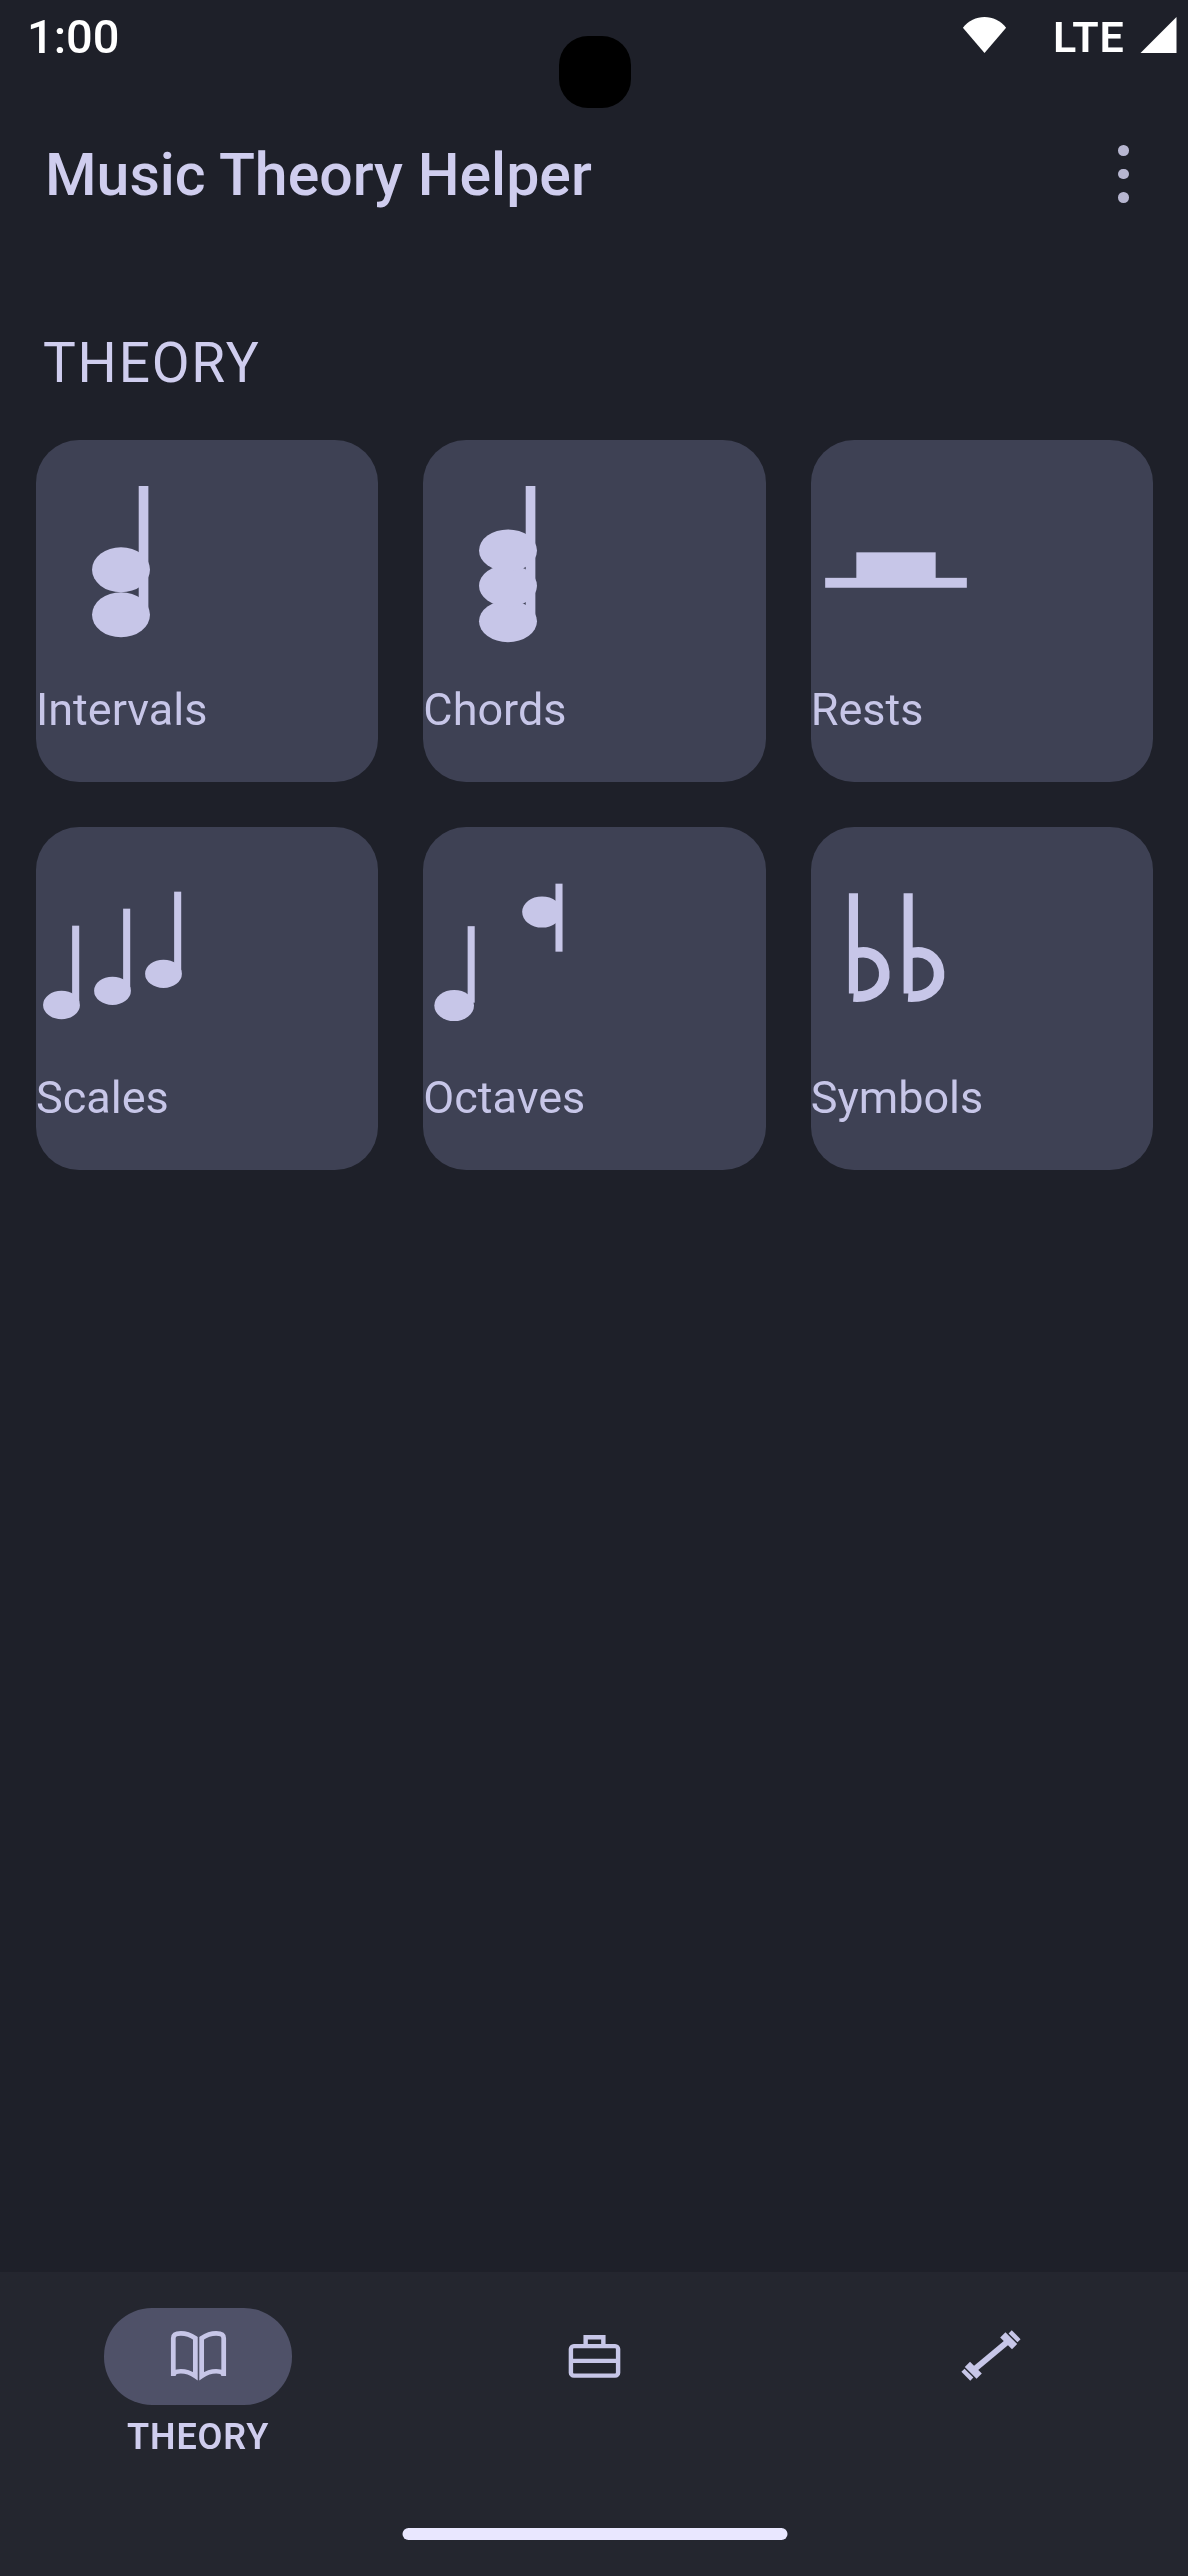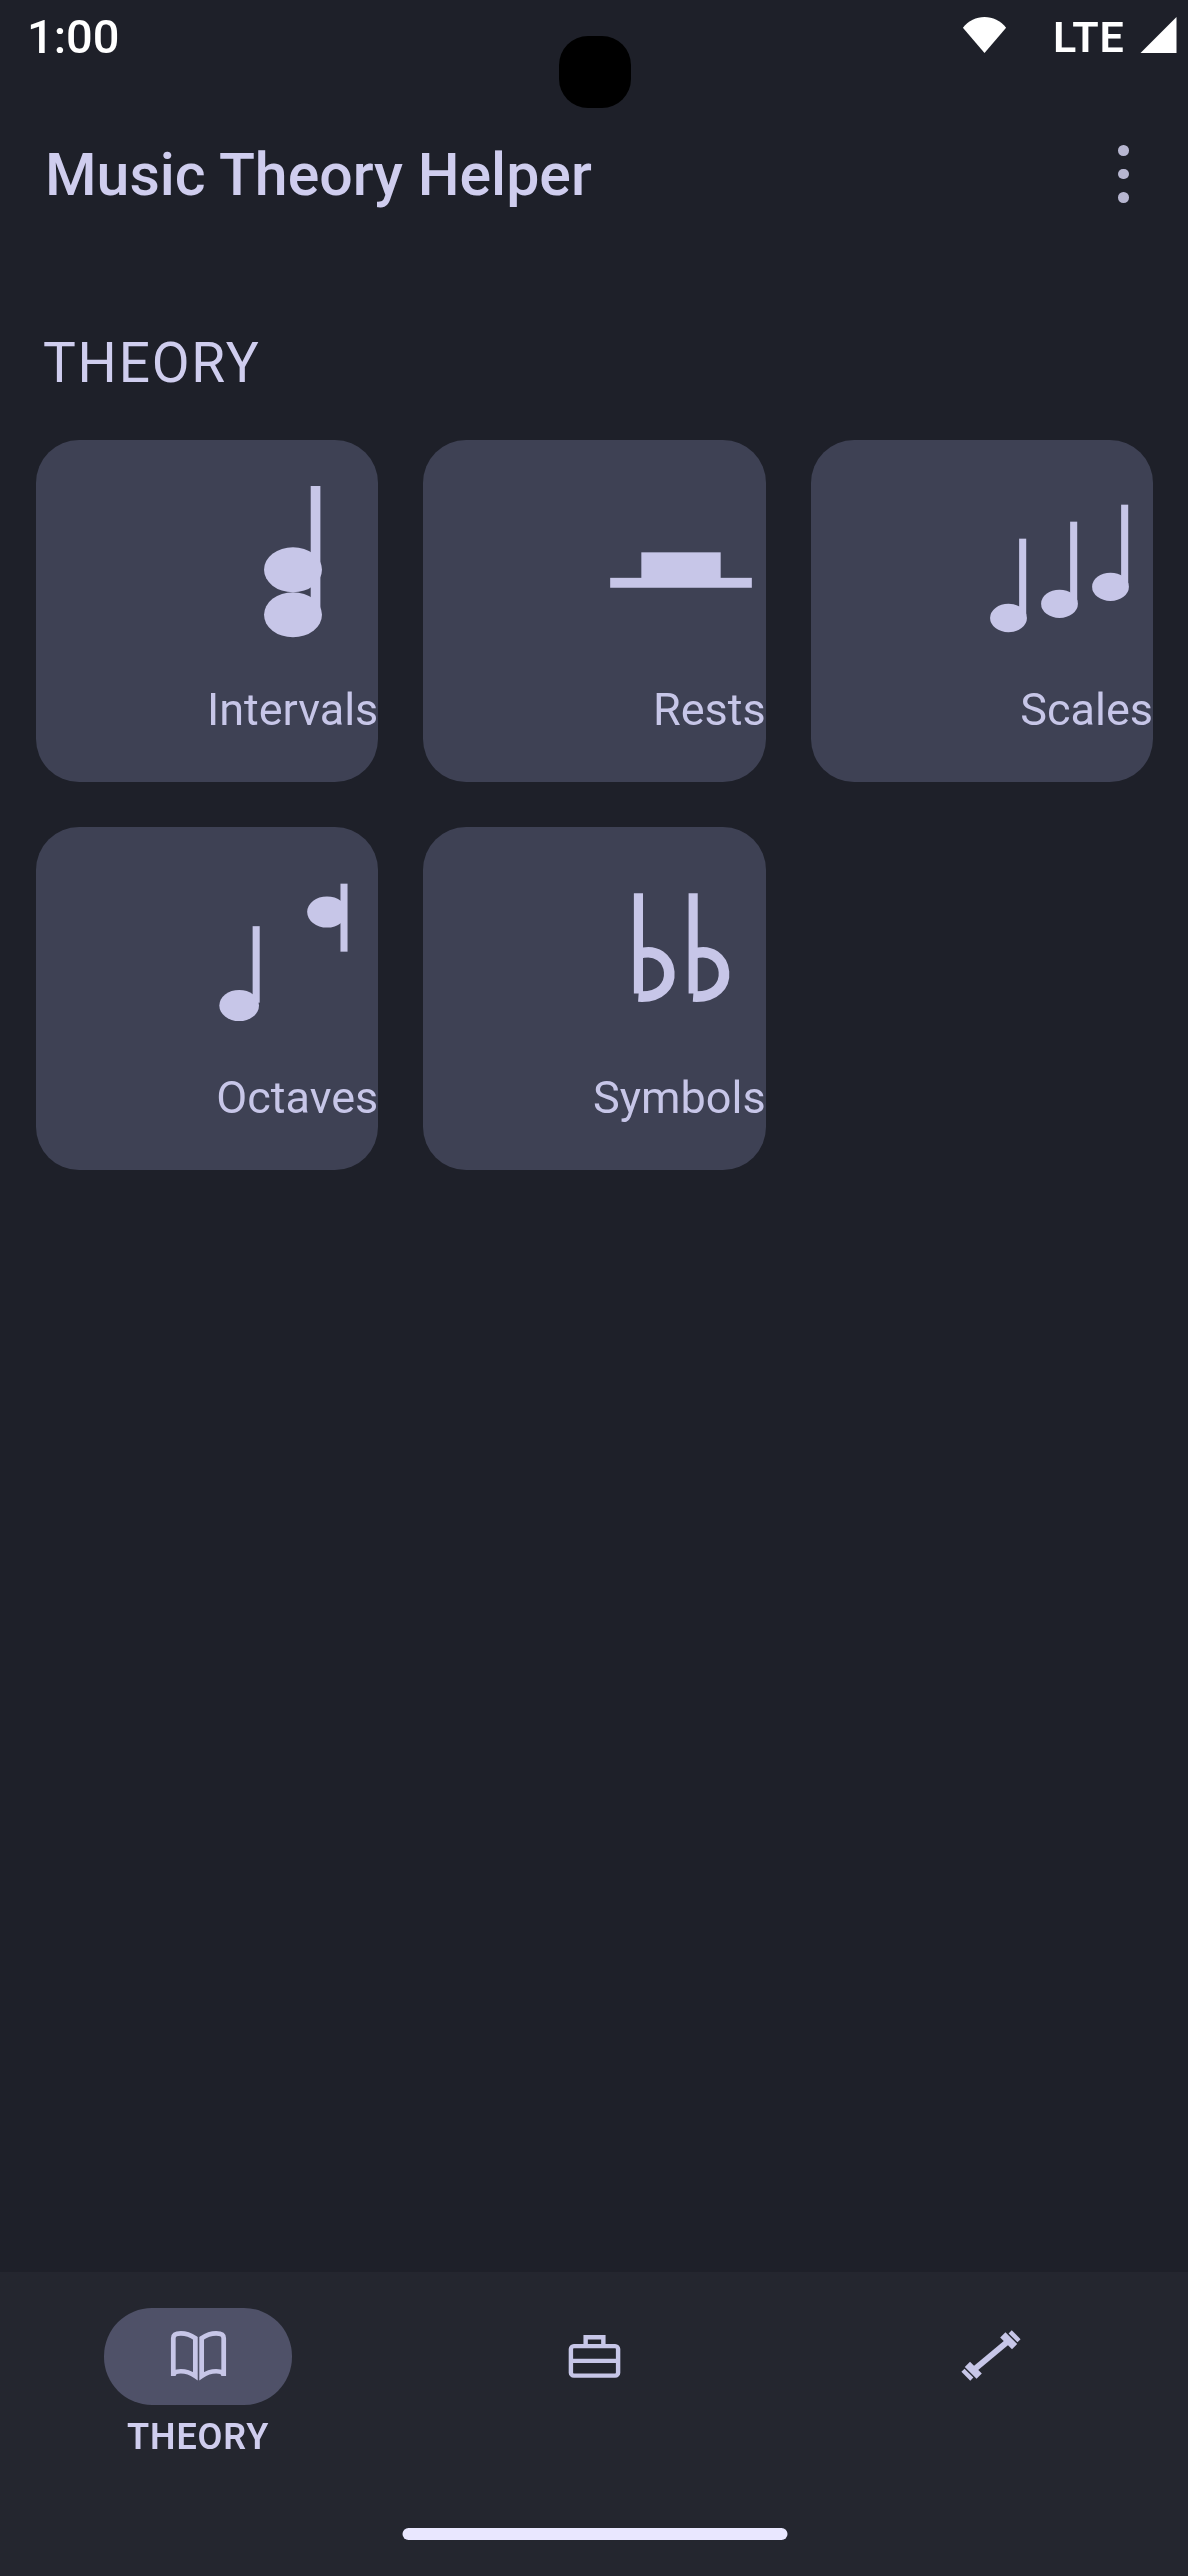--- a/index.html
+++ b/index.html
@@ -82,21 +82,21 @@
     display: grid;
     grid-template-columns: repeat(3, 1fr);
     gap: 45px;
   }
   .card {
     aspect-ratio: 1 / 1;
     background: #3e4154;
     border-radius: 43px;
     display: flex;
     flex-direction: column;
-    align-items: flex-end;
+    align-items: flex-start;
     justify-content: center;
     gap: 36px;
   }
   .card-icon {
     width: 170px;
     height: 161px;
     display: flex;
     align-items: center;
     justify-content: center;
   }
@@ -195,20 +195,31 @@
     <div class="card-icon">
       <svg width="98" height="161" viewBox="0 0 60 100">
         <line x1="44" y1="0" x2="44" y2="80" stroke="#c7c6e8" stroke-width="6"></line>
         <ellipse cx="30" cy="80" rx="18" ry="14" class="f"></ellipse>
         <ellipse cx="30" cy="52" rx="18" ry="14" class="f"></ellipse>
       </svg>
     </div>
     <div class="card-label">Intervals</div>
   </div>
 
+  <div class="card">
+    <div class="card-icon">
+      <svg width="98" height="161" viewBox="0 0 60 100">
+        <line x1="44" y1="0" x2="44" y2="84" stroke="#c7c6e8" stroke-width="6"></line>
+        <ellipse cx="30" cy="84" rx="18" ry="13" class="f"></ellipse>
+        <ellipse cx="30" cy="62" rx="18" ry="13" class="f"></ellipse>
+        <ellipse cx="30" cy="40" rx="18" ry="13" class="f"></ellipse>
+      </svg>
+    </div>
+    <div class="card-label">Chords</div>
+  </div>
 
 
   <div class="card">
     <div class="card-icon">
       <svg width="170" height="107" viewBox="0 0 120 60">
         <rect x="32" y="20" width="56" height="20" class="f"></rect>
         <rect x="10" y="38" width="100" height="7" class="f"></rect>
       </svg>
     </div>
     <div class="card-label">Rests</div>

